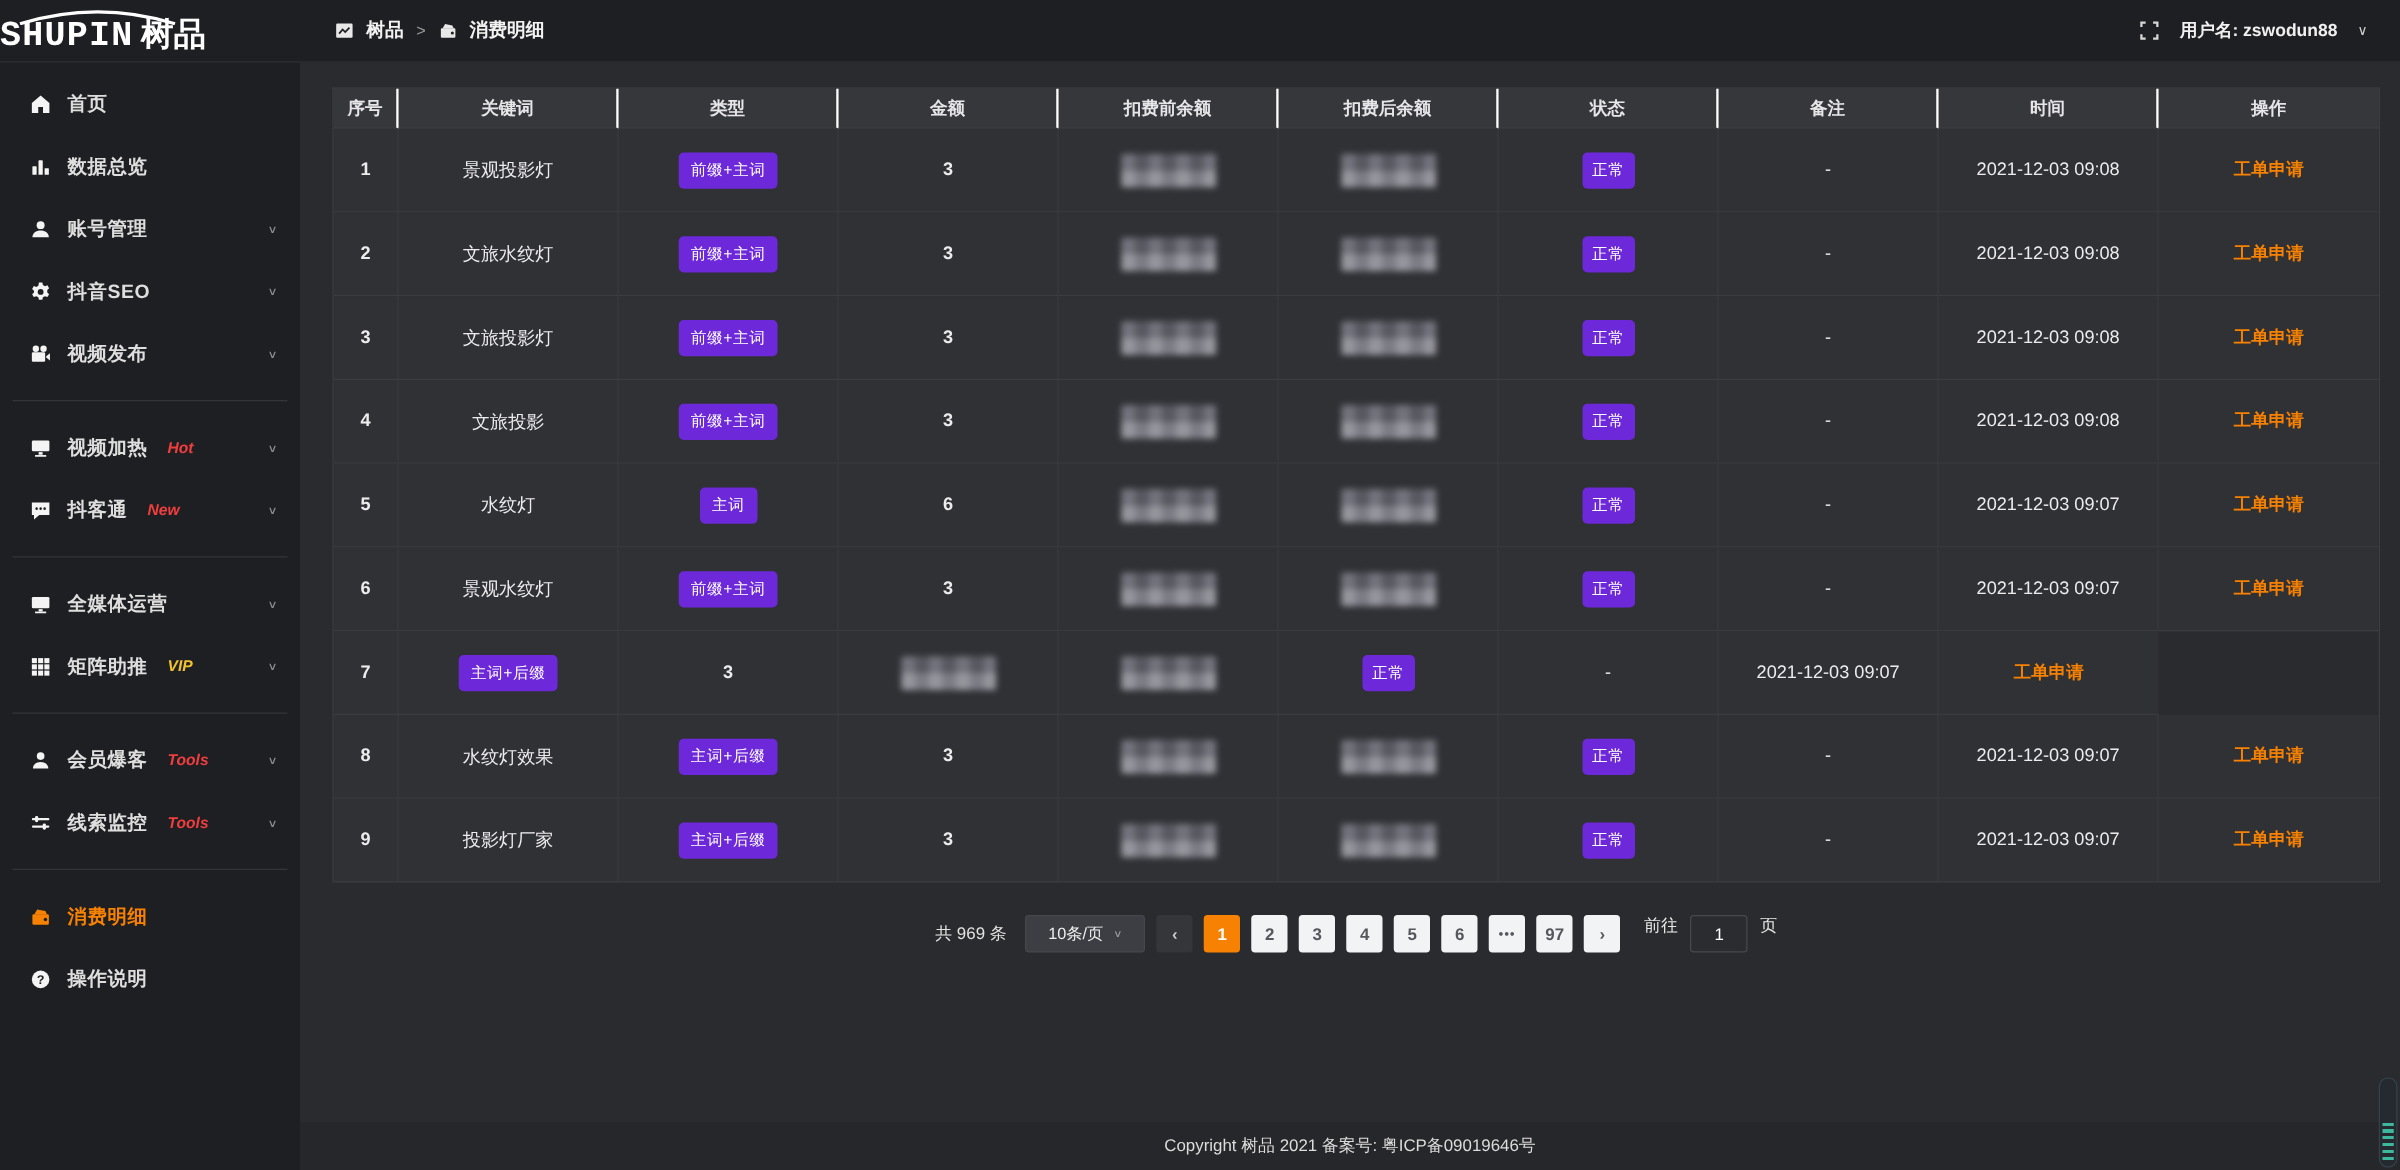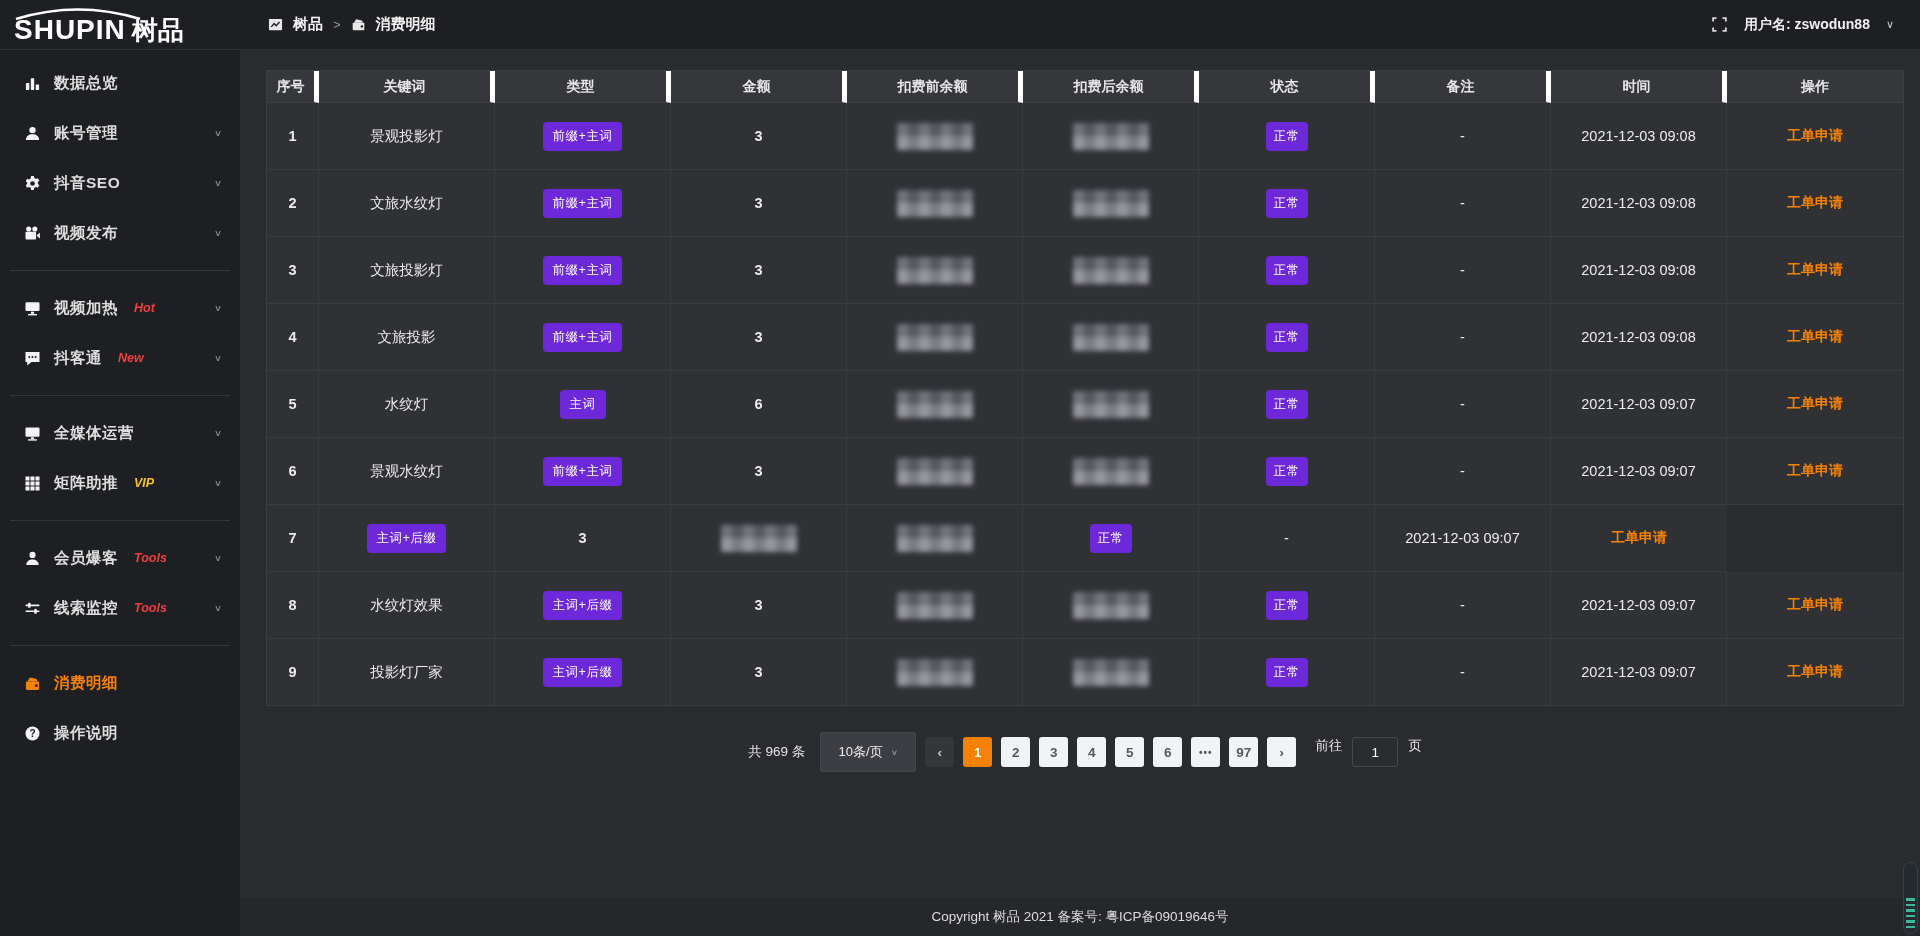--- a/index.html
+++ b/index.html
@@ -1,21 +1,21 @@
 <!DOCTYPE html>
 <html><head>
 <meta charset="utf-8">
 <style>
   * { margin:0; padding:0; box-sizing:border-box; }
   html,body { width:1920px; height:936px; overflow:hidden; }
   body { font-family:"Liberation Sans","DejaVu Sans",sans-serif; background:#2a2b2e; color:#e8e8e8; }
 
   
   .topbar { position:relative; height:50px; background:#1e1f22; display:flex; align-items:center; border-bottom:1px solid #2e2f33; z-index:3; }
-  .logo { width:240px; padding-left:14px; position:relative; display:flex; align-items:baseline; gap:6px; }
+  .logo { width:240px; position:relative; display:flex; align-items:baseline; gap:6px;font-family:Liberation Mono, monospace; }
   .logo-arc { position:absolute; left:12px; top:1px; }
   .logo-en { font-size:28px; font-weight:800; letter-spacing:1px; color:#fff; line-height:1; padding-top:10px; }
   .logo-cn { font-size:26px; font-weight:700; color:#fff; line-height:1; }
   .breadcrumb { display:flex; align-items:center; gap:10px; margin-left:28px; font-size:15px; font-weight:700; color:#f2f2f2; }
   .bc-icon { display:inline-flex; width:15px; height:15px; color:#e8e8e8; }
   .bc-icon svg { width:100%; height:100%; }
   .bc-sep { color:#9a9a9a; font-size:13px; font-weight:400; }
   .topbar-right { margin-left:auto; display:flex; align-items:center; gap:16px; padding-right:26px; }
   .fs-icon { width:17px; height:17px; display:inline-flex; cursor:pointer; }
   .username { font-size:14px; font-weight:700; color:#f0f0f0; cursor:pointer; }
@@ -34,42 +34,42 @@
   .sb-divider { height:1px; background:#333539; margin:12px 10px; }
 
   .main { flex:1; display:flex; flex-direction:column; padding:0 16px 0 26px; background:#2a2b2e; position:relative; }
 
   .balance { margin-top:36px; font-size:14.5px; font-weight:700; color:#fff; }
   .balance .balance-value { margin-left:6px; }
 
   
   .table { margin-top:20px; border:1px solid #3c3e42; border-bottom:none; }
   .thead, .tr { display:grid; grid-template-columns:52px repeat(9,1fr); }
-  .th { height:32px; background:#36373b; border-right:5px solid #ffffff; border-bottom:1px solid #3c3e42;
+  .th { height:32px; background:#36373b; border-right:2px solid #ffffff; border-bottom:1px solid #3c3e42;
         display:flex; align-items:center; justify-content:center; font-size:14px; font-weight:700; color:#e6e6e9; }
   .th:last-child { border-right:none; }
   .td { height:67px; background:#303135; border-right:1px solid #3a3c40; border-bottom:1px solid #3a3c40;
         display:flex; align-items:center; justify-content:center; font-size:14.5px; color:#ececee; }
   .td:last-child { border-right:none; }
   .type-badge, .status-badge { background:#6d28d9; color:#fff; font-size:12.5px; font-weight:400;
         padding:6px 10px; border-radius:4px; letter-spacing:.5px; white-space:nowrap; }
   .status-badge { padding:6px 8px; }
   .redacted { width:76px; height:27px; border-radius:2px; opacity:.85;
         background:
           repeating-linear-gradient(90deg, rgba(150,150,156,.9) 0 11px, rgba(110,110,116,.9) 11px 22px),
           linear-gradient(180deg, #6d6d72 0 50%, #97979c 50% 100%);
         background-blend-mode:overlay; filter:blur(2.5px); }
   .action-link { color:#f78102; font-weight:700; font-size:14px; cursor:pointer; }
   .cell-amount { font-weight:700; }
   .cell-index { font-weight:700; }
 
   
   .pagination { margin-top:26px; display:flex; align-items:center; justify-content:center; gap:9px; }
   .pg-total { font-size:13.5px; color:#e3e3e3; margin-right:6px; }
-  .pg-size { height:40px; min-width:96px; background:#3d3e43; border:1px solid #46474c; border-radius:3px;
+  .pg-size { height:30px; min-width:96px; background:#3d3e43; border:1px solid #46474c; border-radius:3px;
         display:flex; align-items:center; justify-content:center; gap:8px; font-size:13px; color:#ededed; cursor:pointer; padding:0 10px; }
   .pg-size .dd-chevron { color:#9b9b9e; font-size:10px; transform:scaleY(.8); }
   .pg-btn { min-width:29px; height:30px; border:none; border-radius:3px; background:#f2f3f5; color:#55575c;
         font-size:13.5px; font-weight:700; cursor:pointer; font-family:inherit; }
   .pg-btn.active { background:#f78102; color:#fff; }
   .pg-btn.prev { background:#35363a; color:#c9c9cc; }
   .pg-btn.ellipsis { letter-spacing:1px; font-size:10px; }
   .pg-goto { display:flex; gap:10px; margin-left:10px; font-size:13.5px; color:#e6e6e6; }
   .pg-input { width:46px; height:30px; background:#2b2c30; border:1px solid #47484d; border-radius:3px;
         color:#fff; text-align:center; font-size:13.5px; font-family:inherit; }
@@ -123,20 +123,29 @@
     <span class="user-chevron">∨</span>
   </div>
 </header>
 
 <div class="shell">
 
   <aside class="sidebar" id="sidebar">
       <div class="sb-item">
     <span class="sb-icon">
           <svg viewBox="0 0 16 16" fill="currentColor">
+            <path d="M8 1.4 14.6 7v7.4H9.8V10H6.2v4.4H1.4V7Z"></path>
+          </svg>
+        </span>
+    <span class="sb-label">首页</span>
+
+  </div>
+      <div class="sb-item">
+    <span class="sb-icon">
+          <svg viewBox="0 0 16 16" fill="currentColor">
             <rect x="1.8" y="7.5" width="3.2" height="6.5" rx=".5"></rect>
             <rect x="6.4" y="3" width="3.2" height="11" rx=".5"></rect>
             <rect x="11" y="9" width="3.2" height="5" rx=".5"></rect>
           </svg>
         </span>
     <span class="sb-label">数据总览</span>
 
   </div>
       <div class="sb-item">
     <span class="sb-icon">

